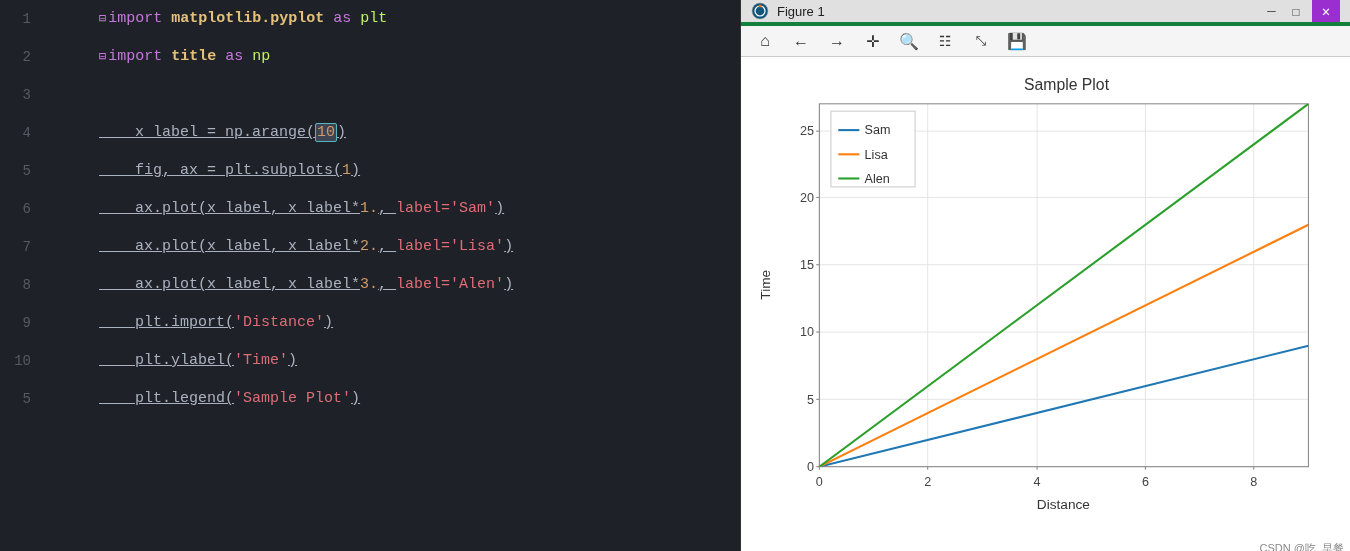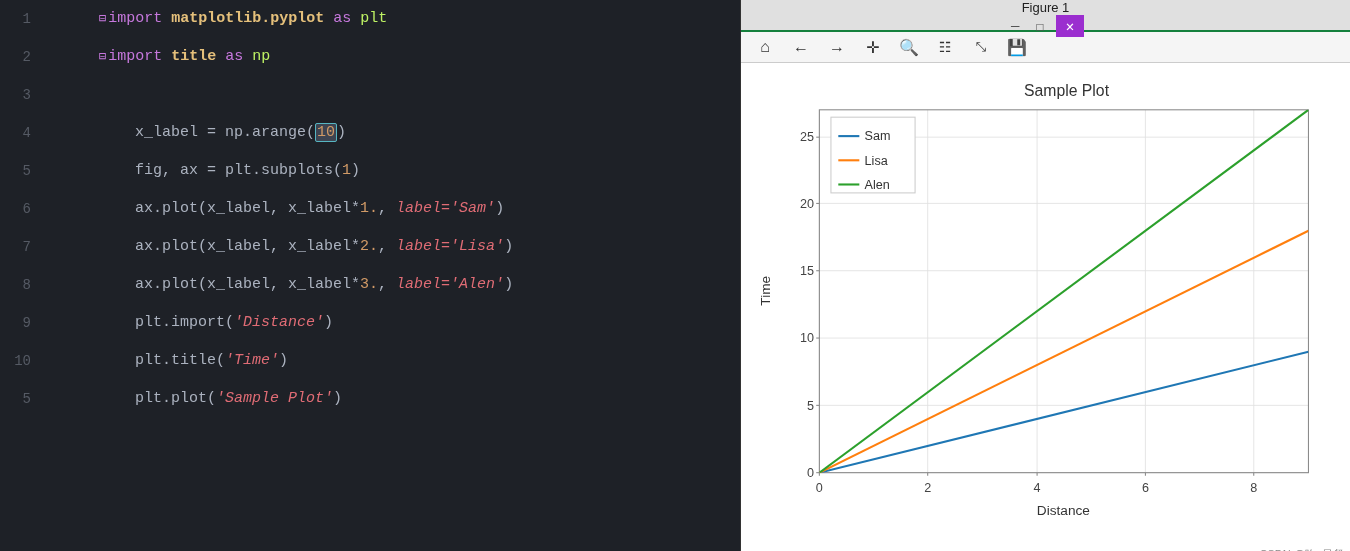--- a/index.html
+++ b/index.html
@@ -45,23 +45,23 @@
     .code-content {
       flex: 1;
       white-space: pre;
       font-size: 15px;
     }
 
     
     .kw { color: #c678dd; text-align: center; } 
     .mod { color: #e5c07b; font-weight: bold; } 
     .alias { color: #bef264; }
-    .str { color: #e06c75; font-style: italic; }
+    .str { color: #e06c75; }
     .num { color: #d19a66; }
-    .plain { color: #abb2bf; }
+    .plain { color: #abb2bf; text-decoration: underline; }
     .collapse-icon {
       color: #c678dd;
       margin-right: 2px;
       font-size: 12px;
     }
 
     
     #figure-window {
       width: 610px;
       height: 551px;
@@ -70,23 +70,22 @@
       flex-direction: column;
       border-left: 1px solid #333;
     }
 
     #figure-titlebar {
       height: 32px;
       background: #e0e0e0;
       display: flex;
       align-items: center;
       padding: 0 10px;
-      border-bottom: 2px solid #15803d;
+      border-bottom: 4px solid #15803d;
       position: relative;
-      flex-direction: column;
     }
 
     .figure-icon {
       width: 18px;
       height: 18px;
       margin-right: 8px;
     }
 
     #figure-title-text {
       font-family: Arial, sans-serif;
@@ -230,28 +229,28 @@
   <div class="code-line">
     <span class="line-num">9</span>
     <span class="code-content">
       <span class="plain">    plt.import(</span><span class="str">'Distance'</span><span class="plain">)</span>
     </span>
   </div>
 
   <div class="code-line">
     <span class="line-num">10</span>
     <span class="code-content">
-      <span class="plain">    plt.title(</span><span class="str">'Time'</span><span class="plain">)</span>
+      <span class="plain">    plt.ylabel(</span><span class="str">'Time'</span><span class="plain">)</span>
     </span>
   </div>
 
   <div class="code-line">
     <span class="line-num">5</span>
     <span class="code-content">
-      <span class="plain">    plt.plot(</span><span class="str">'Sample Plot'</span><span class="plain">)</span>
+      <span class="plain">    plt.legend(</span><span class="str">'Sample Plot'</span><span class="plain">)</span>
     </span>
   </div>
 
 
 </div>
 
 <div id="figure-window">
 
   <div id="figure-titlebar">
 

